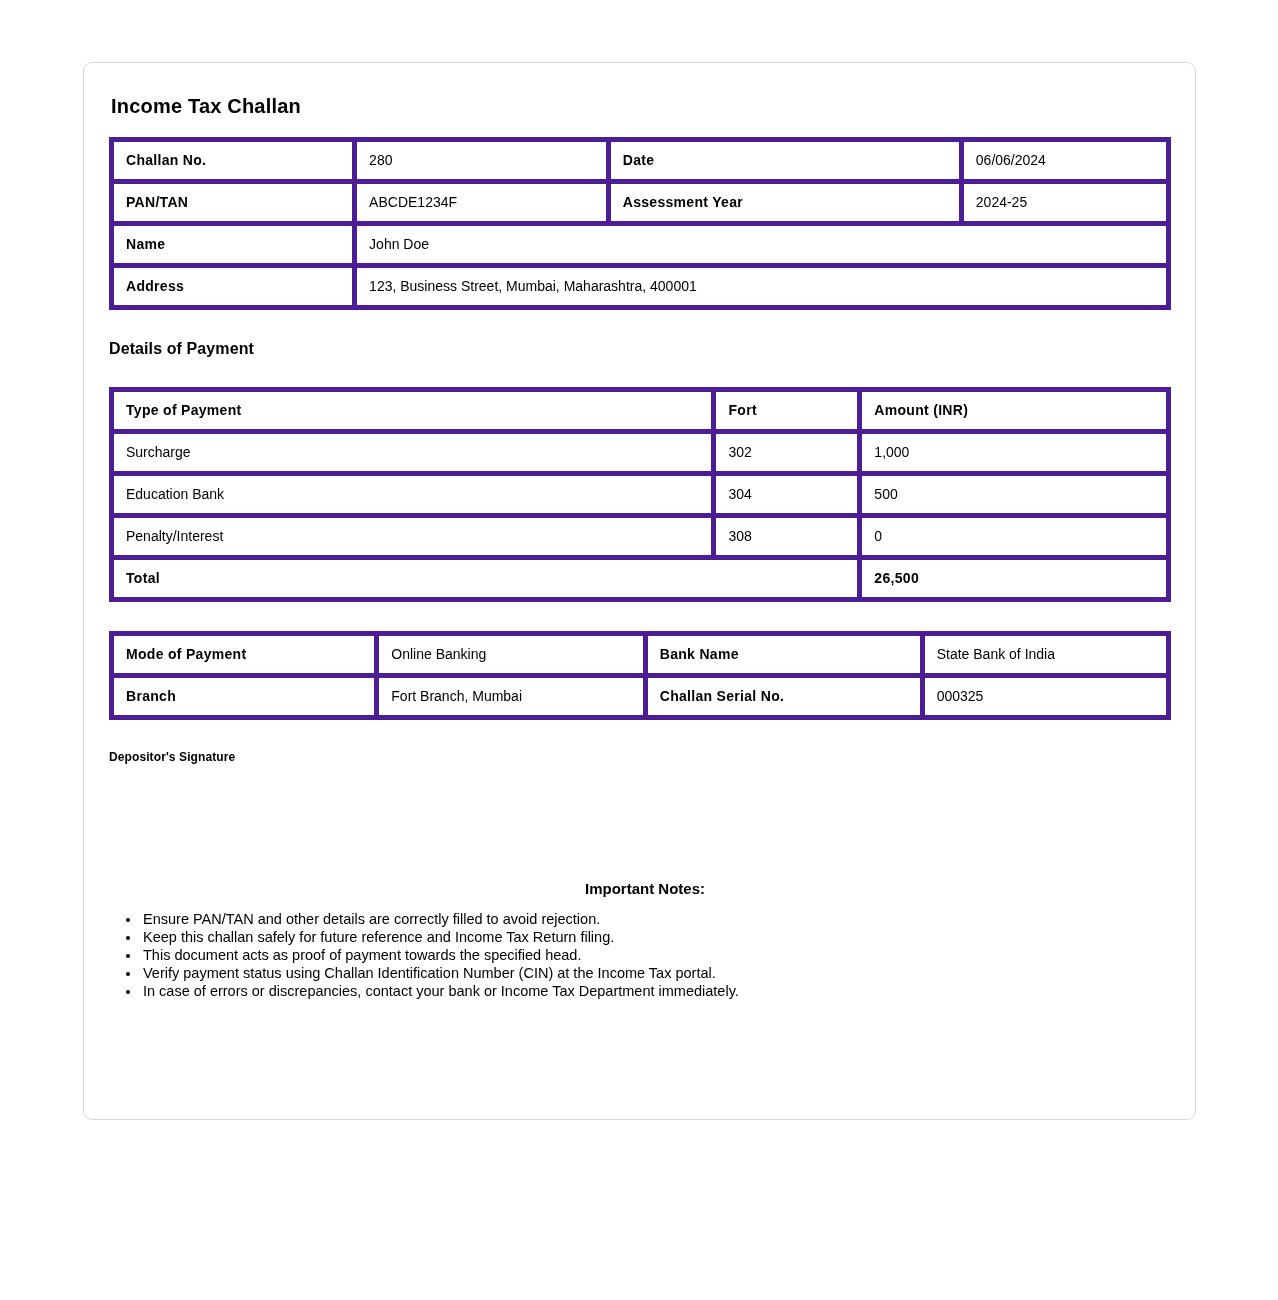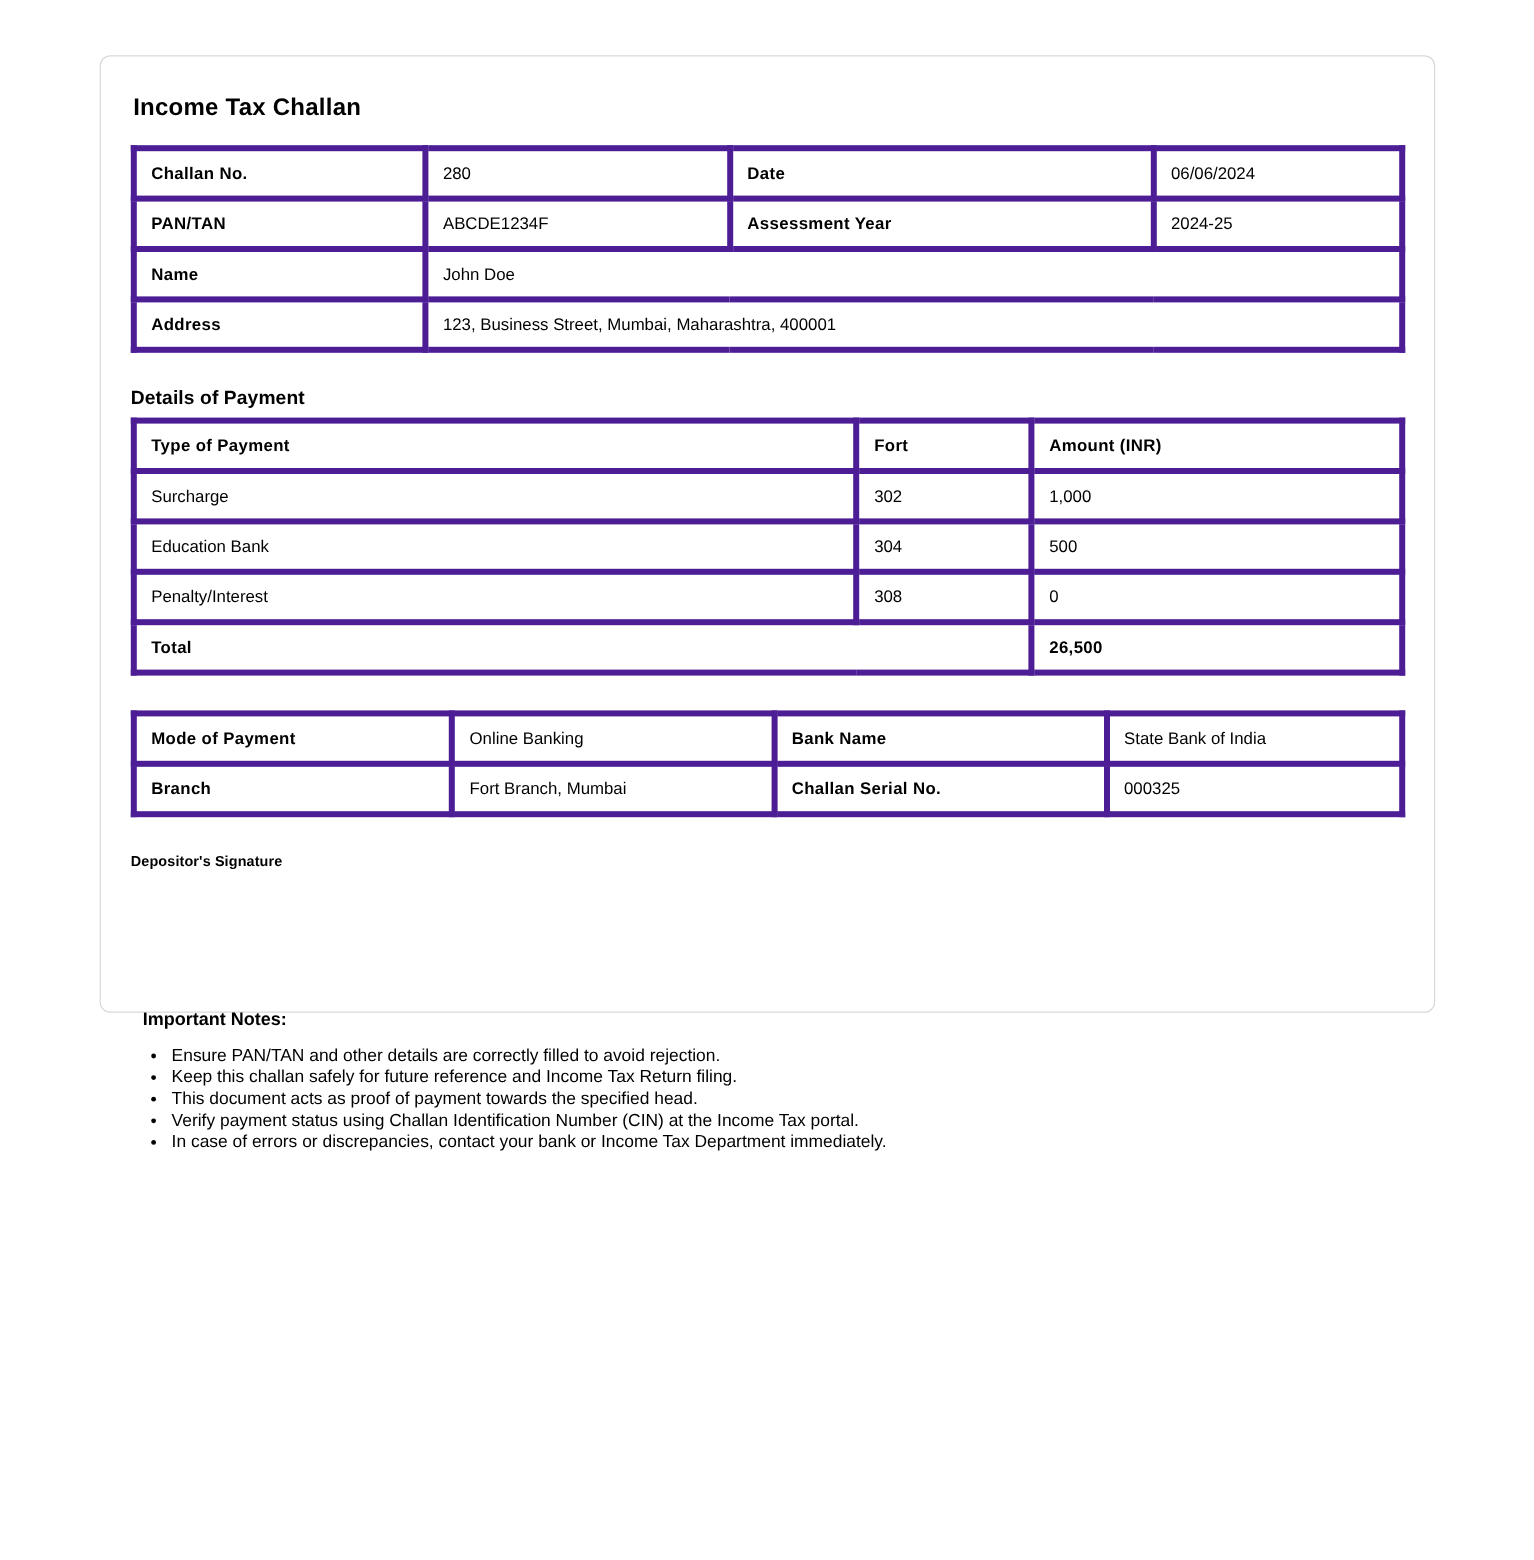--- a/index.html
+++ b/index.html
@@ -5,22 +5,22 @@
   * { box-sizing: border-box; }
   html, body {
     margin: 0; padding: 0;
     width: 1278px; height: 1300px;
     background: #ffffff;
     font-family: "Liberation Sans", sans-serif;
     color: #000000;
   }
   .card {
     position: absolute;
-    left: 83px; top: 46px;
-    width: 1113px; height: 798px;
+    left: 83px; top: 62px;
+    width: 1113px; height: 1058px;
     background: #ffffff;
     border: 1px solid #d9d9d9;
     border-radius: 9px;
     padding: 32px 24px 38px 25px;
   }
   .doc-title {
     font-size: 20px;
     font-weight: bold;
     margin: 0 0 19px 2px;
     letter-spacing: 0.2px;
@@ -40,36 +40,37 @@
     overflow: hidden;
     white-space: nowrap;
   }
   .lbl, th {
     font-weight: bold;
     letter-spacing: 0.3px;
   }
   .section-heading {
     font-size: 16px;
     font-weight: bold;
-    margin: 30px 0 6px 0;
+    margin: 30px 0 29px 0;
     letter-spacing: 0.1px;
   }
   .mode-table { margin-top: 29px; }
   .sig-heading {
     font-size: 12px;
     font-weight: bold;
     margin: 30px 0 0 0;
     letter-spacing: 0.1px;
   }
   .sig-space { height: 116px; }
   .notes { margin-left: 10px; }
   .notes-heading {
     font-size: 15px;
     font-weight: bold;
     margin: 0 0 13px 0;
+    text-align: center;
   }
   .notes ul {
     margin: 0 0 0 -10px;
     padding-left: 32px;
     font-size: 14.5px;
     line-height: 18px;
   }
   .notes li { padding-left: 2px; }
 </style>
 </head>

